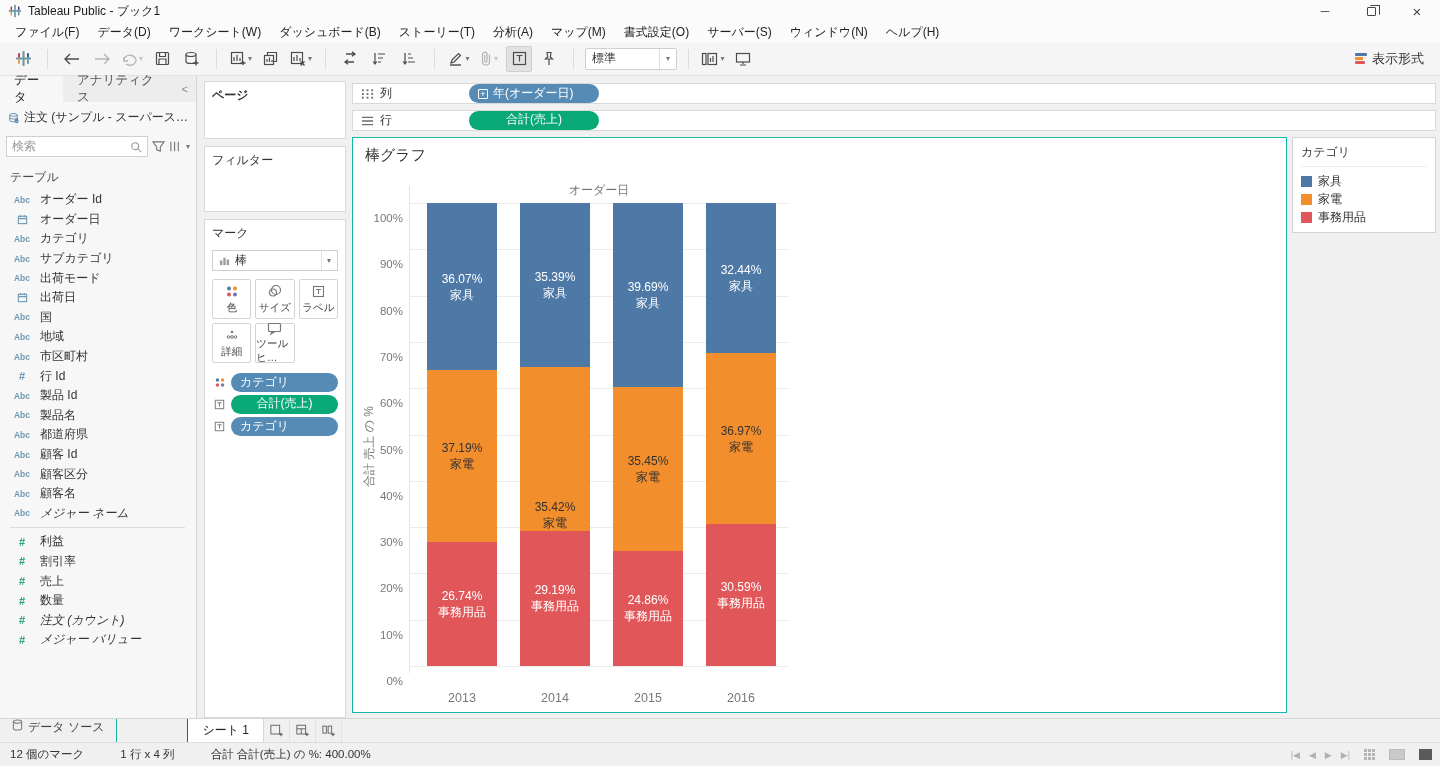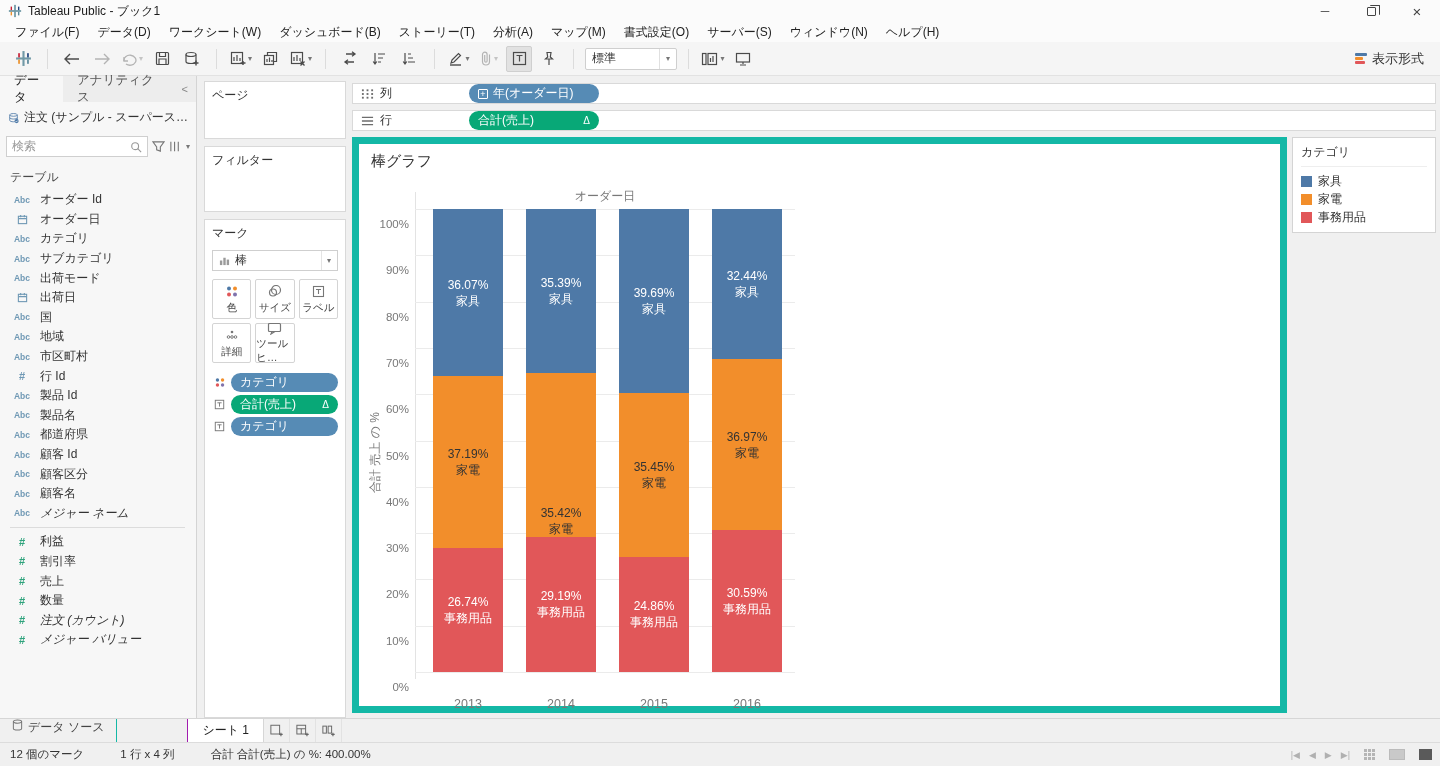--- a/index.html
+++ b/index.html
@@ -52,48 +52,48 @@
   .field .fic { width:24px; flex:0 0 auto; display:flex; align-items:center; justify-content:center; }
   .fic-abc { font-size:8.5px; font-weight:bold; color:#7099b5; letter-spacing:0; }
   .fic-hash { font-size:11px; font-weight:bold; }
   .fic-hash.blue { color:#7099b5; } .fic-hash.green { color:#2ea37c; }
   .field.italic .flabel { font-style:italic; }
   .field-divider { border-top:1px solid #dcdcdc; margin:4px 0 4px 10px; width:175px; }
 
   
   .cards { width:155px; flex:0 0 auto; padding:5px 6px 0 7px; display:flex; flex-direction:column; gap:7px; background:#f0f0f0; }
   .card { background:#fff; border:1px solid #d9d9d9; padding:5px 7px; font-size:12px; color:#333; }
-  .card.pages { height:58px; }
+  .card.pages { height:58px;font-weight:bold; }
   .card.filters { height:66px; }
   .card.marks { flex:1; margin-bottom:0; }
   .marks-select { margin-top:8px; height:21px; border:1px solid #cfcfcf; display:flex; align-items:center; gap:5px; padding:0 6px; background:#fff; }
   .marks-select .car { margin-left:auto; font-size:8px; color:#777; border-left:1px solid #e4e4e4; padding-left:5px; height:100%; display:flex; align-items:center; }
   .marks-btns { display:grid; grid-template-columns:repeat(3,1fr); gap:4px; margin-top:8px; }
   .mbtn { border:1px solid #d4d4d4; background:#fff; height:40px; display:flex; flex-direction:column; align-items:center; justify-content:center; gap:2px; font-size:10.5px; color:#444; border-radius:2px; }
   .mbtn .mic { height:16px; display:flex; align-items:center; justify-content:center; }
   .marks-pills { margin-top:10px; display:flex; flex-direction:column; gap:3px; }
   .mpill-row { display:flex; align-items:center; gap:4px; }
   .mpill-row .rowic { width:15px; display:flex; justify-content:center; flex:0 0 auto; }
 
   
   .pill { height:19px; border-radius:10px; color:#fff; font-size:12px; display:flex; align-items:center; padding:0 9px; gap:5px; white-space:nowrap; }
   .pill.blue { background:#568bb5; }
-  .pill.green { background:#08a877; }
+  .pill.green { background:#08a877;flex-direction:column; }
   .pill .delta { margin-left:auto; font-size:10px; }
   .pill .boxplus { width:10px; height:10px; border:1px solid #fff; border-radius:1px; font-size:9px; line-height:8px; text-align:center; flex:0 0 auto; }
 
   
   .canvas { flex:1; display:flex; flex-direction:column; padding:7px 4px 0 0; min-width:0; }
   .shelf { height:21px; background:#fff; border:1px solid #d9d9d9; display:flex; align-items:center; margin-bottom:6px; flex:0 0 auto; }
   .shelf-label { width:116px; display:flex; align-items:center; gap:6px; padding-left:8px; color:#333; font-size:12px; flex:0 0 auto; }
   .shelf-pills { display:flex; gap:3px; align-items:center; }
   .shelf .pill { width:130px; }
 
   .workrow { display:flex; flex:1; min-height:0; align-items:flex-start; }
-  .worksheet { position:relative; width:935px; height:576px; background:#fff; border:7px solid #14b8a6; flex:0 0 auto; }
+  .worksheet { position:relative; width:935px; height:576px; background:#fff; border:1px solid #14b8a6; flex:0 0 auto; }
   .ws-title { position:absolute; left:12px; top:8px; font-size:15px; color:#333; }
   .col-header { position:absolute; left:56px; width:380px; top:44px; text-align:center; color:#787878; font-size:12px; }
   .yaxis-label { position:absolute; left:-134px; top:300px; width:300px; text-align:center; color:#787878; font-size:12px; transform:rotate(-90deg); }
   .ytick { position:absolute; width:46px; text-align:right; color:#787878; font-size:11.5px; }
   .plot { position:absolute; left:56px; top:48px; width:380px; height:487px;padding-left:20px; }
   .gridline { position:absolute; left:0; width:100%; height:1px; background:#ebebeb; }
   .axisline-left { position:absolute; left:0; top:0; width:1px; height:487px; background:#e3e3e3; }
   .bar { position:absolute; top:17px; width:70px; height:463px; display:flex; flex-direction:column; }
   .seg { position:relative; display:flex; flex-direction:column; align-items:center; justify-content:center; font-size:12px; line-height:16px; text-align:center; overflow:hidden; }
   .xlabel { position:absolute; top:553px; width:70px; text-align:center; color:#787878; font-size:12.5px; }

